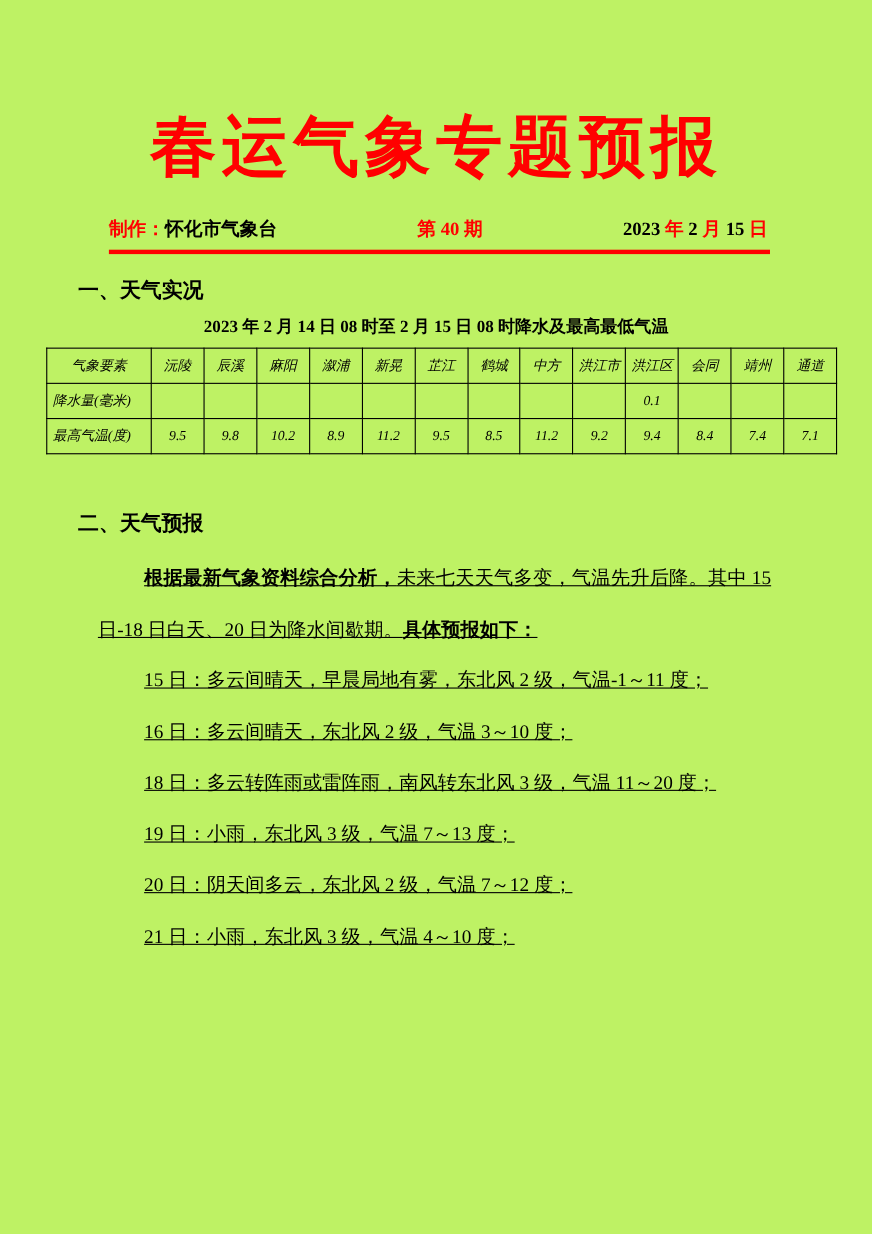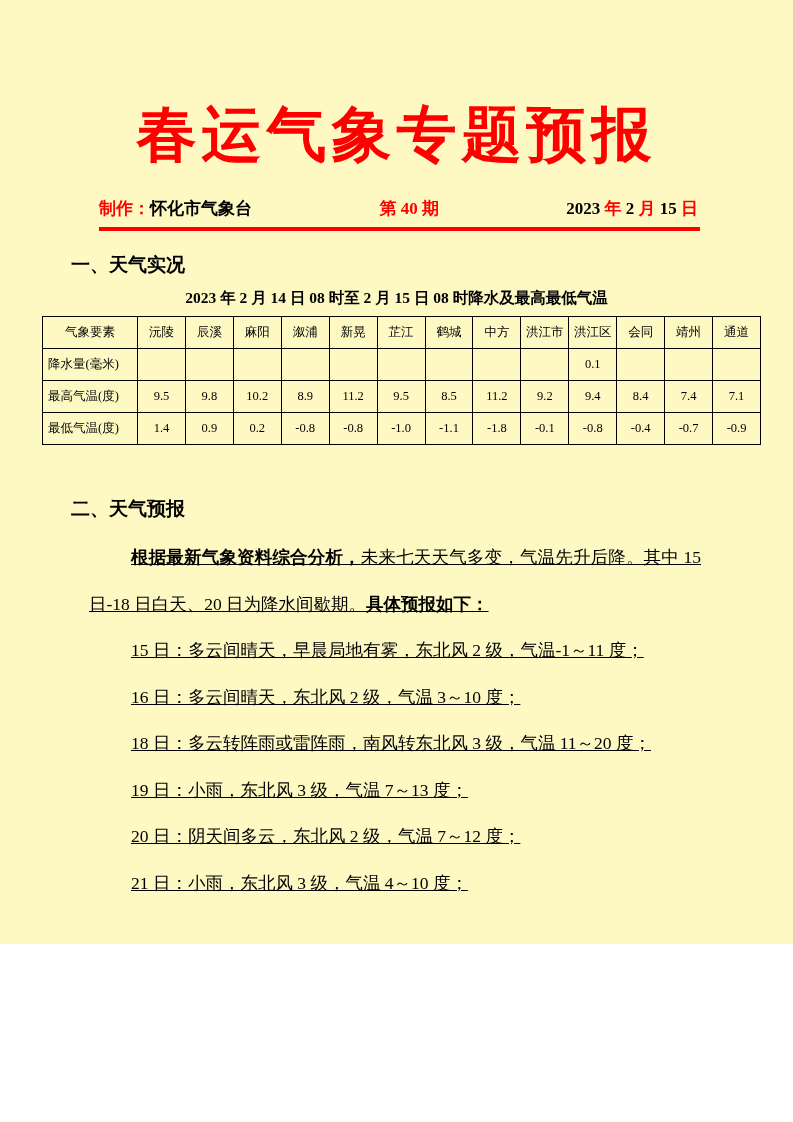--- a/index.html
+++ b/index.html
@@ -1,22 +1,22 @@
 <!DOCTYPE html>
 <html style="--accent: #ff0000;"><head>
 <meta charset="utf-8">
 <style>
   :root { --accent: #ff0000; --ink: #000000; }
   * { box-sizing: border-box; }
   html, body { margin: 0; padding: 0; background: #ffffff; }
   .page {
     position: relative;
     width: 793px;
-    height: 944px;
-    background: #fef9c3;
+    height: 1122px;
+    background: #bef264;
     overflow: hidden;
     font-family: "Liberation Serif", "DejaVu Serif", serif;
     color: var(--ink);
   }
   .doc-title {
     padding-top: 88px;
     text-align: center;
     font-size: 60px;
     line-height: 92px;
     font-weight: 700;
@@ -62,20 +62,21 @@
     font-size: 12.5px;
   }
   table.weather th, table.weather td {
     border: 1px solid #000;
     height: 32px;
     padding: 0 1px;
     text-align: center;
     font-weight: 400;
     vertical-align: middle;
     overflow: hidden;
+    font-style: italic;
   }
   table.weather col.c-label { width: 95px; }
   table.weather td.row-label { text-align: left; padding-left: 5px; }
   .sec2 { margin-top: 50px; }
   .body-text {
     margin: 12px 92px 0 89px;
     font-size: 17.5px;
     line-height: 46.5px;
     text-align: justify;
   }
@@ -171,36 +172,20 @@
           <td>11.2</td>
           <td>9.5</td>
           <td>8.5</td>
           <td>11.2</td>
           <td>9.2</td>
           <td>9.4</td>
           <td>8.4</td>
           <td>7.4</td>
           <td>7.1</td>
         </tr>
-        <tr>
-          <td class="row-label">最低气温(度)</td>
-          <td>1.4</td>
-          <td>0.9</td>
-          <td>0.2</td>
-          <td>-0.8</td>
-          <td>-0.8</td>
-          <td>-1.0</td>
-          <td>-1.1</td>
-          <td>-1.8</td>
-          <td>-0.1</td>
-          <td>-0.8</td>
-          <td>-0.4</td>
-          <td>-0.7</td>
-          <td>-0.9</td>
-        </tr>
       </tbody>
   </table>
 
   <div class="sec-heading sec2">二、天气预报</div>
 
   <div class="body-text">
     <p class="body-par"><b>根据最新气象资料综合分析，</b><span>未来七天天气多变，气温先升后降。其中 15 日-18 日白天、20 日为降水间歇期。</span><b>具体预报如下：</b></p>
     <div id="forecast-list">
         <p class="body-par">15 日：多云间晴天，早晨局地有雾，东北风 2 级，气温-1～11 度；</p>
         <p class="body-par">16 日：多云间晴天，东北风 2 级，气温 3～10 度；</p>

